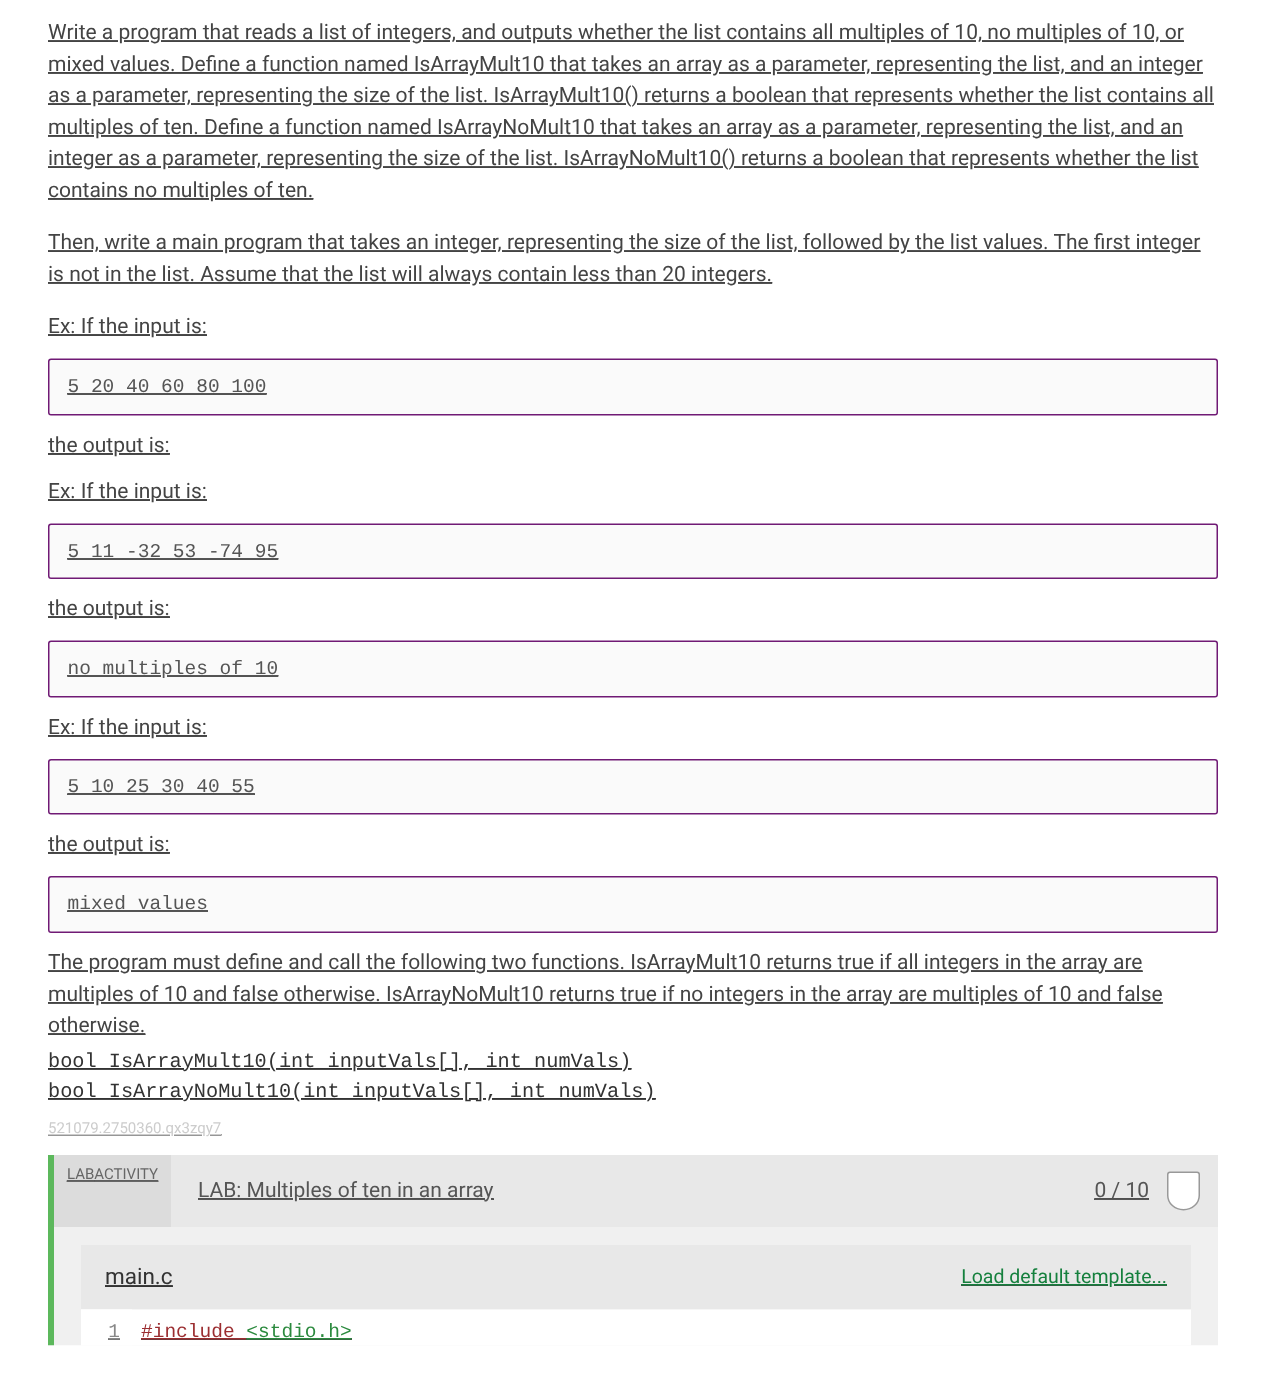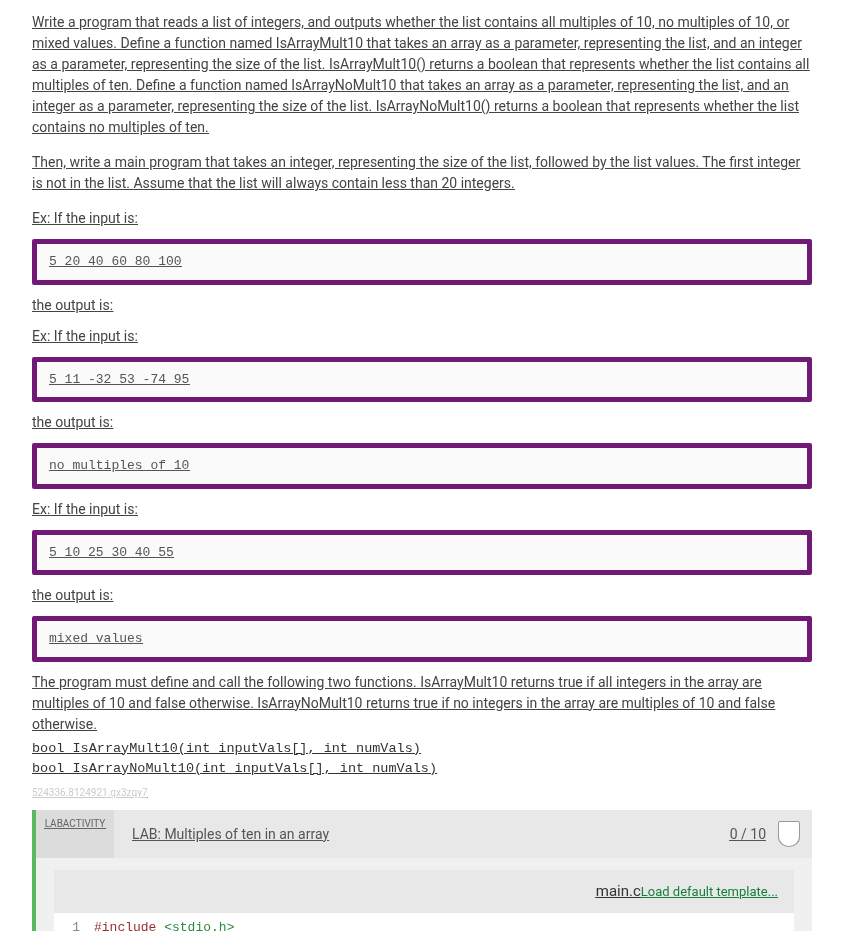--- a/index.html
+++ b/index.html
@@ -16,21 +16,21 @@
     margin-bottom: 14px;
     color: #444;
     font-size: 14px;
   }
   .ex-line {
     margin-bottom: 10px;
     margin-top: 10px;
     color: #444;
   }
   .code-box {
-    border: 5px solid #701a75;
+    border: 1px solid #701a75;
     background: #fafafa;
     padding: 8px 12px;
     font-family: "Courier New", monospace;
     font-size: 13px;
     color: #555;
     margin-bottom: 10px;
     border-radius: 2px;
   }
   .inline-code {
     font-family: "Courier New", monospace;
@@ -95,21 +95,21 @@
     padding: 12px 18px 0 18px;
   }
   .file-header {
     display: flex;
     align-items: center;
     background: #e8e8e8;
     padding: 10px 16px;
   }
   .file-name {
     flex: 1;
-    text-align: right;
+    text-align: left;
     color: #333;
     font-size: 15px;
   }
   .load-template {
     color: #15803d;
     font-size: 13px;
     cursor: pointer;
   }
   .code-editor {
     background: #fff;
@@ -161,21 +161,21 @@
   <div class="ex-line">Ex: If the input is:</div>
   <div class="code-box">5 10 25 30 40 55</div>
   <div class="ex-line">the output is:</div>
   <div class="code-box">mixed values</div>
 </div>
 
 <p class="prose" style="margin-bottom:4px;">The program must define and call the following two functions. IsArrayMult10 returns true if all integers in the array are multiples of 10 and false otherwise. IsArrayNoMult10 returns true if no integers in the array are multiples of 10 and false otherwise.</p>
 <div class="inline-code">bool IsArrayMult10(int inputVals[], int numVals)</div>
 <div class="inline-code">bool IsArrayNoMult10(int inputVals[], int numVals)</div>
 
-<div class="watermark">524336.8124921.qx3zqy7</div>
+<div class="watermark">521079.2750360.qx3zqy7</div>
 
 <div class="lab-container">
   <div class="lab-header">
     <div class="lab-act">
       <span>LAB</span>
       <span>ACTIVITY</span>
     </div>
     <div class="lab-title">LAB: Multiples of ten in an array</div>
     <div class="lab-score">0 / 10</div>
     <div class="shield"></div>

